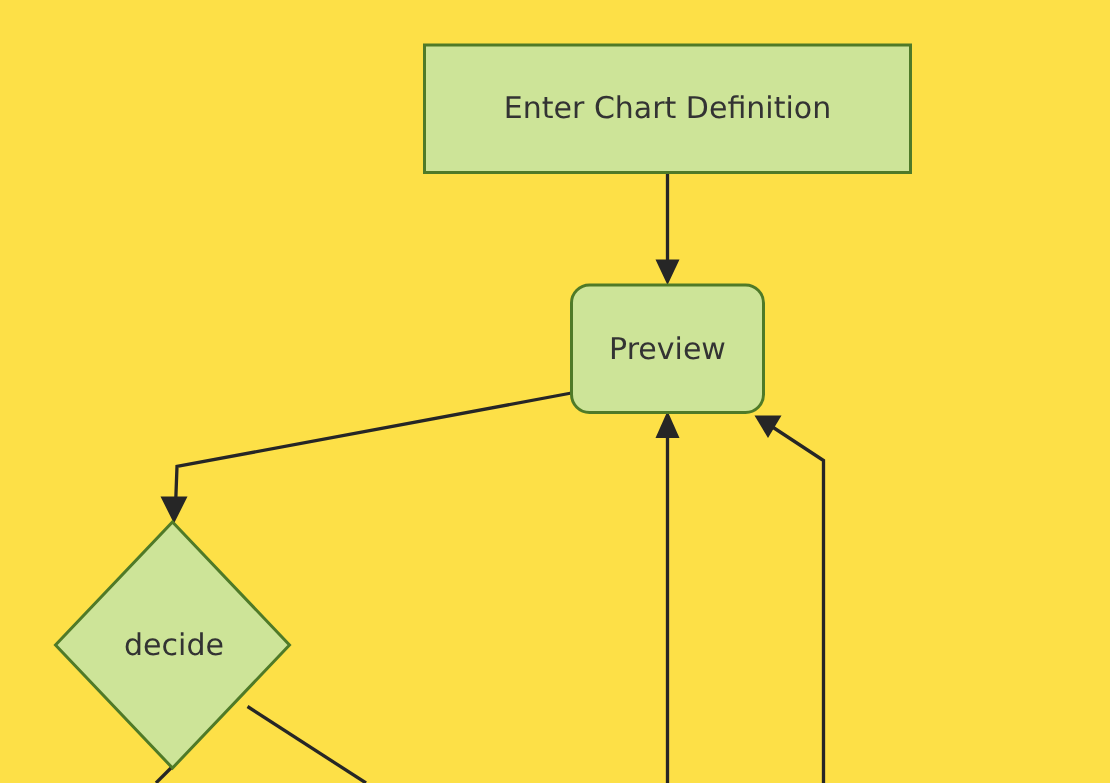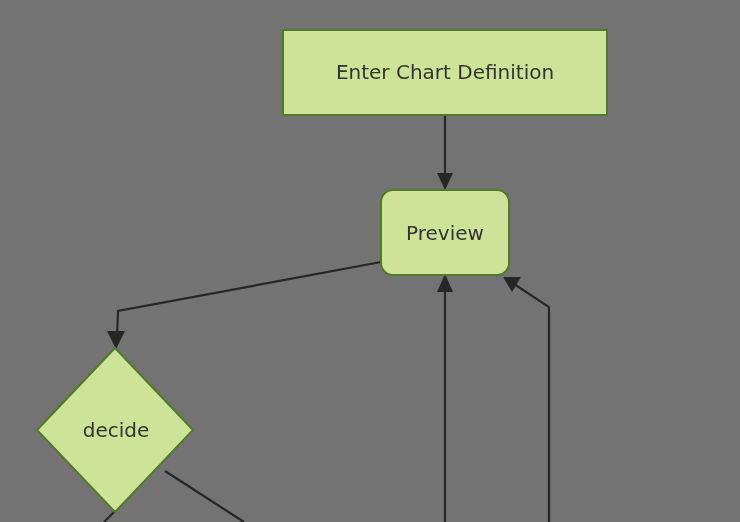--- a/index.html
+++ b/index.html
@@ -10,21 +10,21 @@
   body {
     width: 740px;
     height: 522px;
     overflow: hidden;
     font-family: "DejaVu Sans", "Liberation Sans", sans-serif;
   }
   #flowchart-root {
     position: relative;
     width: 740px;
     height: 522px;
-    background: #737373;
+    background: #fde047;
   }
   svg#flowchart-svg {
     display: block;
     width: 740px;
     height: 522px;
   }
   .node-shape {
     fill: #cde498;
     stroke: #4f7a28;
     stroke-width: 2;

